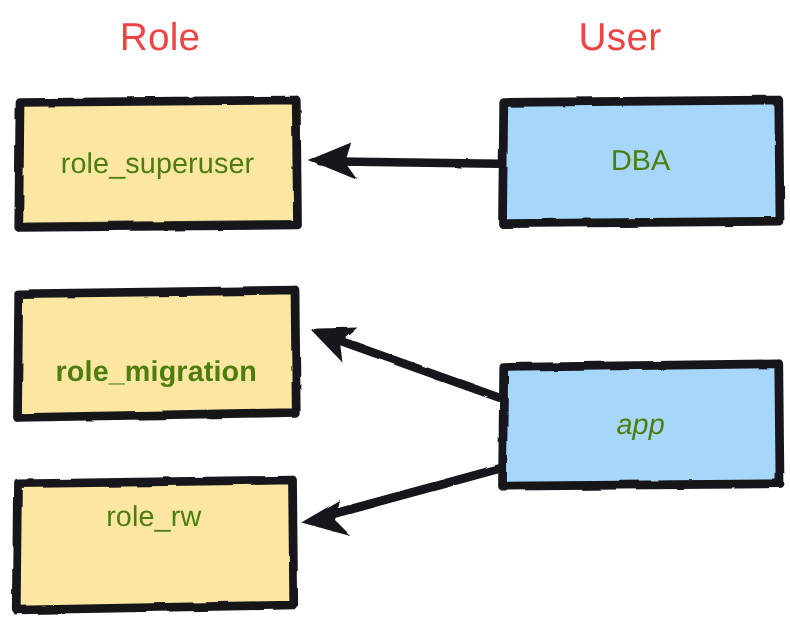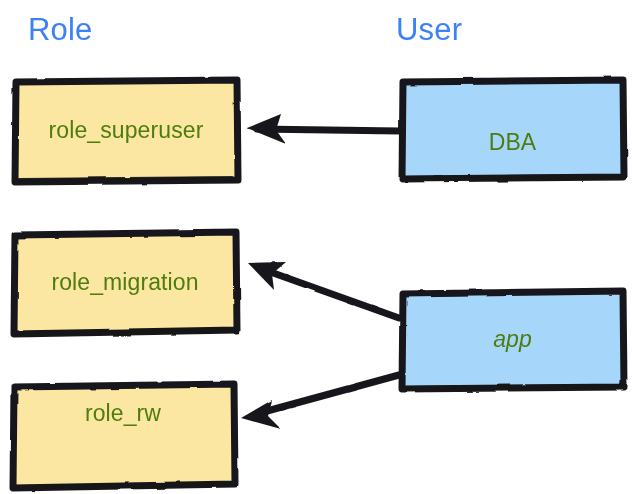--- a/index.html
+++ b/index.html
@@ -19,23 +19,24 @@
   #canvas {
     position: absolute;
     inset: 0;
     width: 632px;
     height: 494px;
   }
 
   .col-header {
     position: absolute;
     font-size: 31px;
-    color: #3b82f6;
+    color: #ef4444;
     letter-spacing: 0.2px;
     white-space: nowrap;
+    text-align: center;
     font-weight: 400;
   }
   #header-role  { left: 28px;  top: 12px; width: 200px; }
   #header-user  { left: 396px; top: 12px; width: 200px; }
 
   .node {
     position: absolute;
     display: flex;
     align-items: center;
     justify-content: center;
@@ -46,23 +47,23 @@
     z-index: 3;
     font-size: 23px;
     color: #4d7c0f;
     white-space: nowrap;
     letter-spacing: 0.1px;
     pointer-events: none;
   }
 
   
   #node-role-superuser { left: 14px;  top: 80px;  width: 224px; height: 100px; }
-  #node-role-migration { left: 13px;  top: 233px; width: 224px; height:  99px; }
+  #node-role-migration { left: 13px;  top: 248px; width: 224px; height:  99px; font-weight: bold; }
   #node-role-rw        { left: 11px;  top: 362px; width: 224px; height: 102px; }
-  #node-dba            { left: 401px; top: 93px;  width: 223px; height:  99px; }
+  #node-dba            { left: 401px; top: 79px;  width: 223px; height:  99px; }
   #node-app            { left: 401px; top: 291px; width: 223px; height:  97px; font-style: italic; }
 
   .edge-hit {
     position: absolute;
     background: transparent;
   }
   #edge-dba-superuser  { left: 244px; top: 112px; width: 160px; height: 36px; }
   #edge-app-migration  { left: 244px; top: 252px; width: 160px; height: 76px; }
   #edge-app-rw         { left: 238px; top: 360px; width: 166px; height: 62px; }
 </style>

